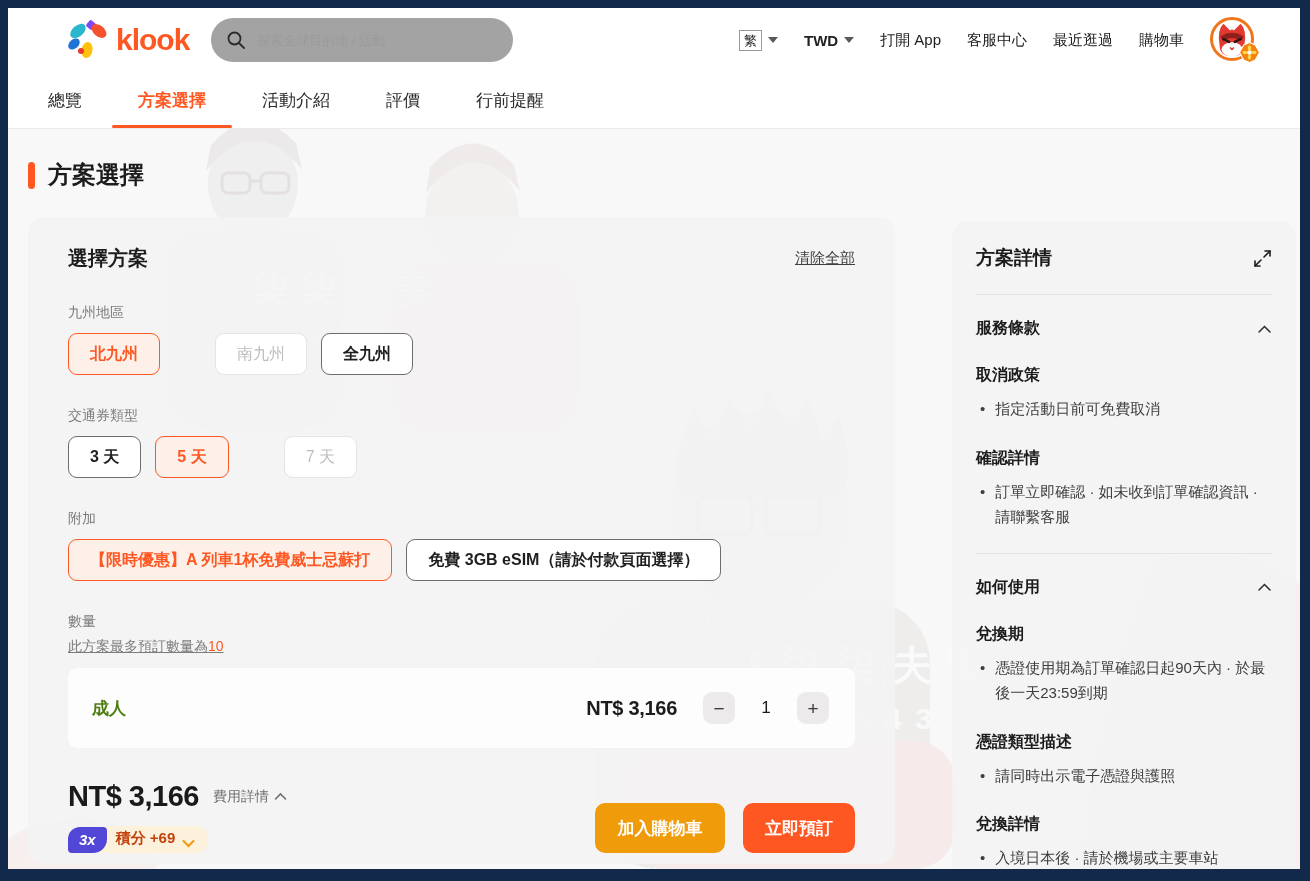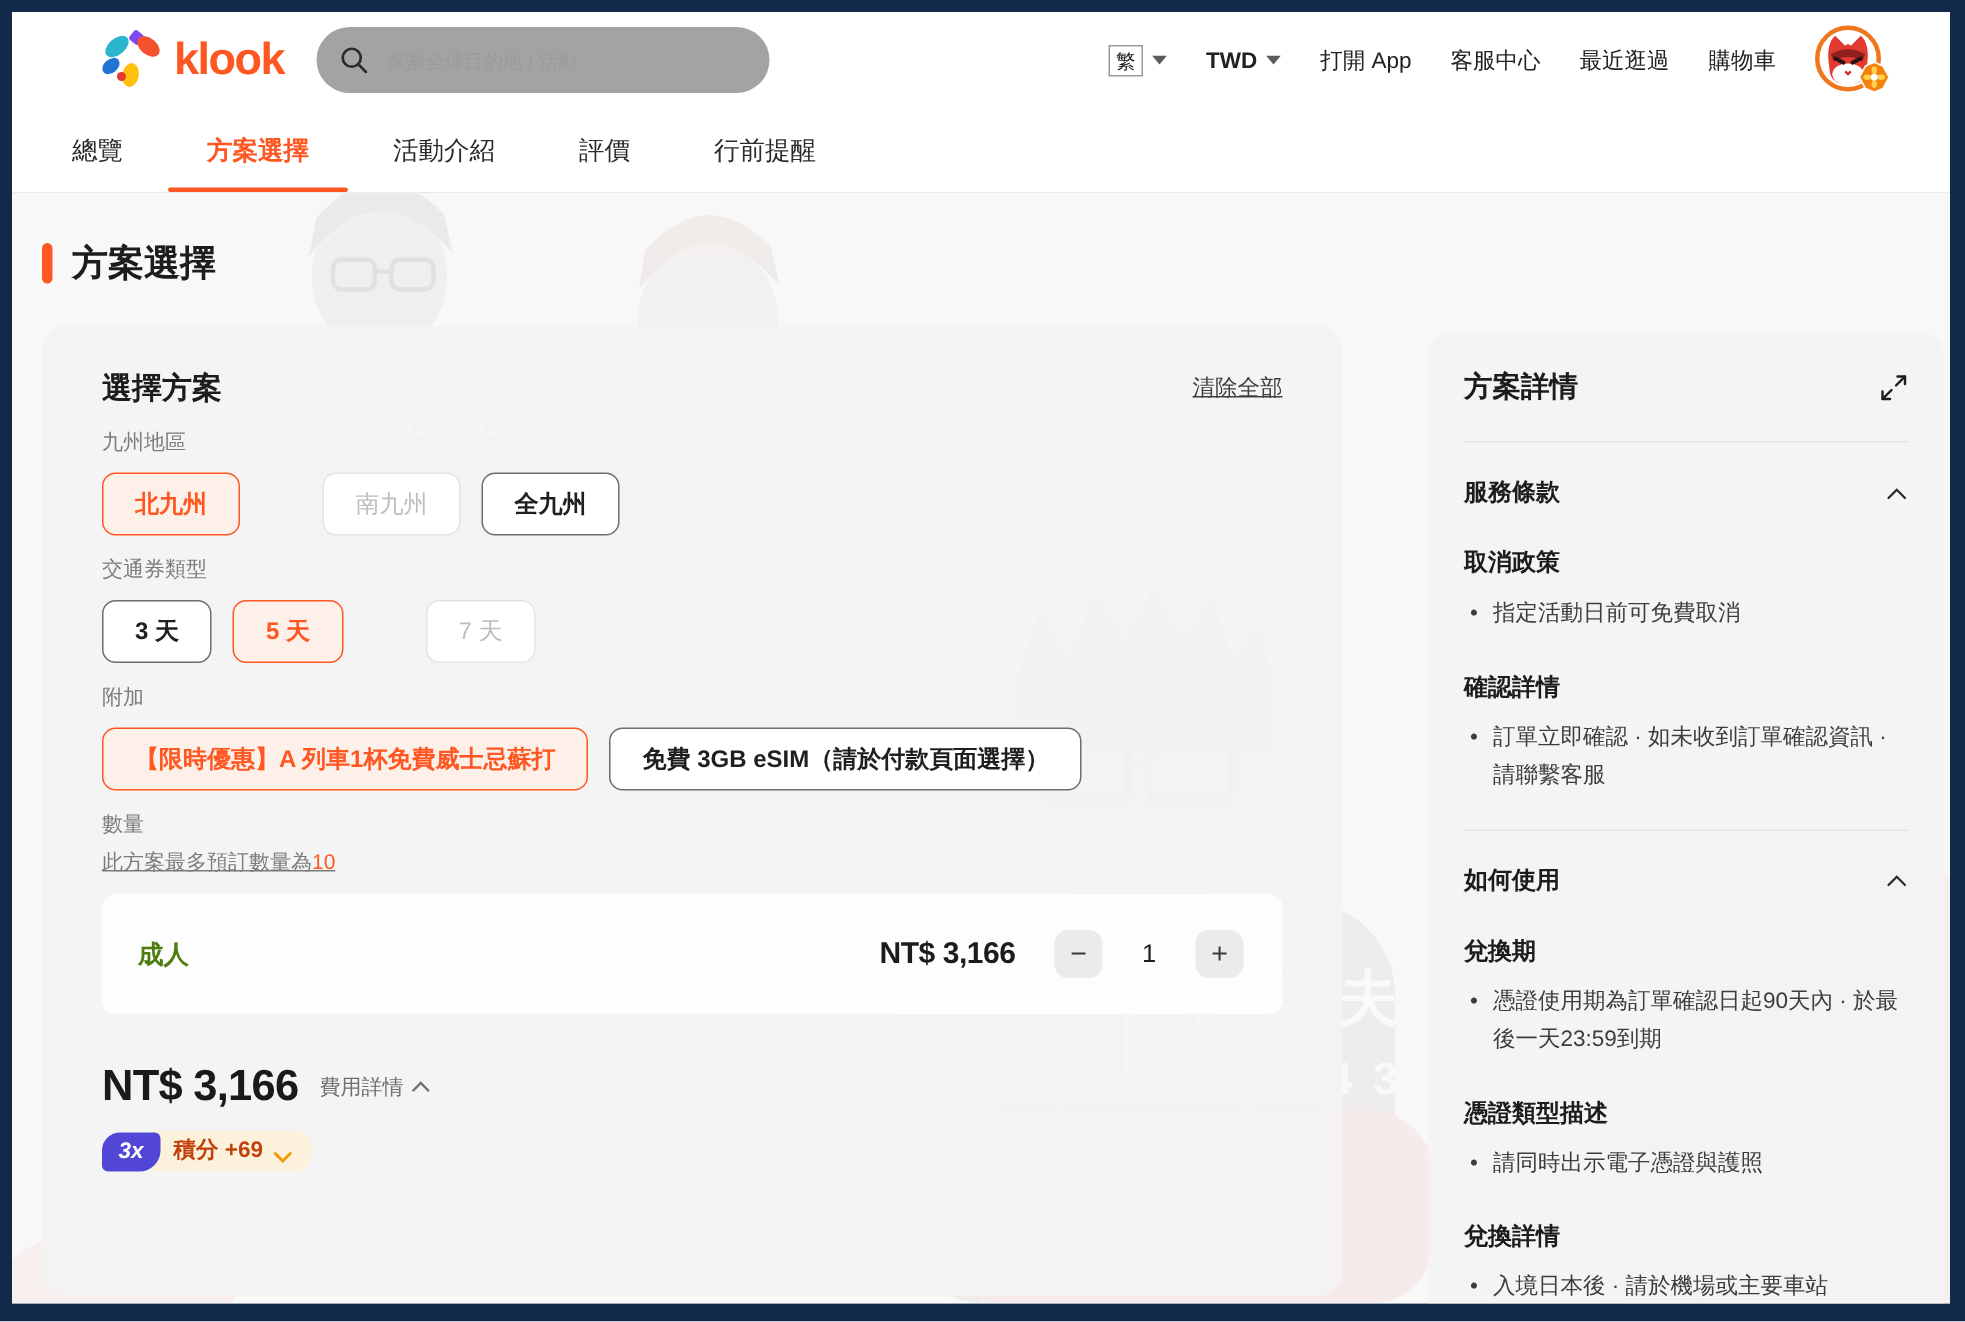--- a/index.html
+++ b/index.html
@@ -41,21 +41,21 @@
   .cols { display:flex; align-items:flex-start; gap:57px; padding:26px 0 0 20px; }
 
   .card { background:rgba(243,243,245,0.86); border-radius:16px; }
   .card-left { width:867px; height:647px; padding:28px 40px 0 40px; }
   .card-right { width:344px; height:720px; padding:24px 24px 0 24px; margin-top:4px; }
 
   .cl-head { display:flex; align-items:center; }
   .cl-title { font-size:20px; font-weight:800; color:#1c1c1c; }
   .clear-link { margin-left:auto; font-size:15px; color:#3f3f3f; text-decoration:underline; cursor:pointer; }
 
-  .grp-label { font-size:14px; color:#7c7c7c; margin-top:14px; }
+  .grp-label { font-size:14px; color:#7c7c7c; margin-top:32px; }
   .chips { display:flex; gap:14px; margin-top:11px; }
   .chip { display:inline-flex; align-items:center; justify-content:center; height:42px; padding:0 21px; border-radius:9px; background:#fff; border:1px solid #6d6d6d; font-size:16px; font-weight:700; color:#1f1f1f; cursor:pointer; white-space:nowrap; }
   .chip.selected { border-color:#ff5722; background:#fdf0e8; color:#ff5722; }
   .chip.disabled { border-color:#e4e4e4; color:#bdbdbd; font-weight:400; cursor:default;margin-left:41px; }
 
   .qty-note { font-size:14px; color:#7c7c7c; margin-top:7px;text-decoration:underline; }
   .qty-note .max { color:#ff5722; }
 
   .unit-row { margin-top:12px; height:80px; background:rgba(255,255,255,0.8); border-radius:9px; display:flex; align-items:center; padding:0 26px 0 24px; }
   .unit-name { font-size:17px; font-weight:700; color:#4d7c0f; }
@@ -266,20 +266,24 @@
               <div class="badge-row">
                 <span class="mult-tag">3x</span>
                 <span class="pts-pill">
                   <span>積分 +69</span>
                   <svg width="13" height="9" viewBox="0 0 13 9">
                         <polyline points="1.5,2 6.5,7 11.5,2" fill="none" stroke="#f09b0a" stroke-width="2" stroke-linecap="round"></polyline>
                       </svg>
                 </span>
               </div>
             </div>
+            <div class="foot-btns">
+              <button class="btn btn-cart">加入購物車</button>
+              <button class="btn btn-book">立即預訂</button>
+            </div>
           </div>
         </div>
 
         <div class="card card-right">
           <div class="cr-head">
             <span class="cr-title">方案詳情</span>
             <span class="expand-btn">
               <svg width="19" height="19" viewBox="0 0 19 19" fill="none" stroke="#1c1c1c" stroke-width="1.6" stroke-linecap="round" stroke-linejoin="round">
                 <line x1="11" y1="8" x2="17" y2="2"></line>
                     <polyline points="12,2 17,2 17,7"></polyline>

